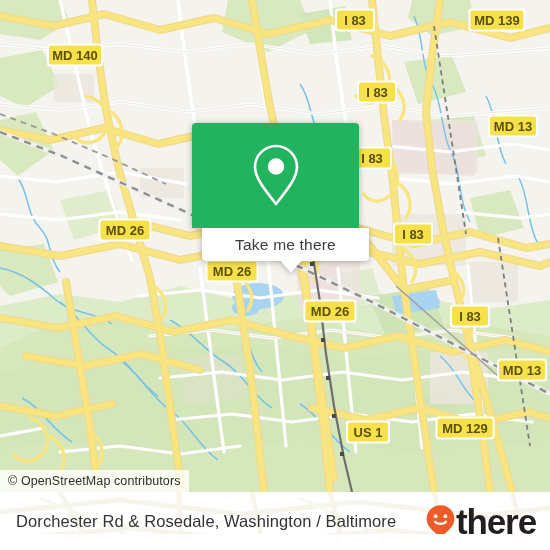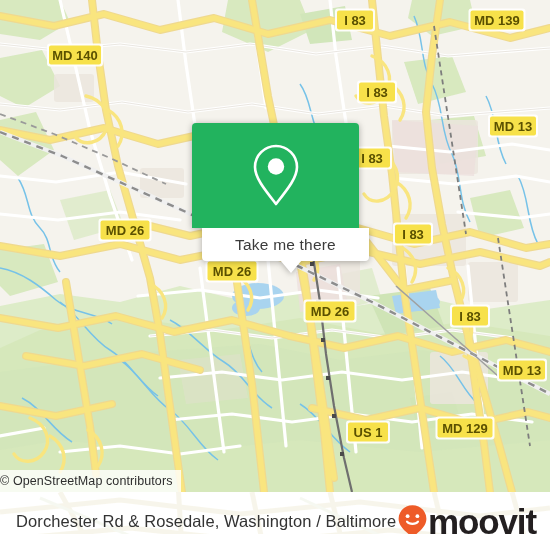--- a/index.html
+++ b/index.html
@@ -10,21 +10,21 @@
   }
   .app{position:relative;width:550px;height:550px;overflow:hidden;background:#fff;}
 
   
   .map{position:absolute;left:0;top:0;width:550px;height:492px;overflow:hidden;background:#f2efe9;}
   .map svg{display:block;width:550px;height:492px;}
 
   
   .attrib{
     position:absolute;left:0;bottom:0;height:22px;line-height:22px;
-    padding:0 8px 0 0;font-size:12.5px;color:#2e2e2e;
+    padding:0 8px 0 8px;font-size:12.5px;color:#2e2e2e;
     background:rgba(255,255,255,0.80);white-space:nowrap;letter-spacing:.1px;
   }
 
   
   .callout{
     position:absolute;left:192px;top:123px;width:167px;height:138px;
     border-radius:4px;overflow:visible;
     filter:drop-shadow(0 1px 3px rgba(0,0,0,.30));
   }
   .callout-top{
@@ -378,18 +378,18 @@
     <div class="footer-inner">
       <div class="footer-title">Dorchester Rd &amp; Rosedale, Washington / Baltimore</div>
       <div class="brand">
         <svg class="brand-mark" viewBox="0 0 31 34">
           <path d="M15.5 1.2 C7.8 1.2 1.6 7.3 1.6 14.8 C1.6 22.6 9.3 28.2 15.5 33.2
                    C21.7 28.2 29.4 22.6 29.4 14.8 C29.4 7.3 23.2 1.2 15.5 1.2 Z" fill="#ee5b28"></path>
           <circle cx="10.6" cy="12.2" r="1.9" fill="#ffffff"></circle>
           <circle cx="20.4" cy="12.2" r="1.9" fill="#ffffff"></circle>
           <path d="M10.0 17.6 C12.2 20.6 18.8 20.6 21.0 17.6" stroke="#ffffff" stroke-width="2.1" fill="none" stroke-linecap="round"></path>
         </svg>
-        <div class="brand-text">moovit</div>
+        <div class="brand-text">there</div>
       </div>
     </div>
   </div>
 
 </div>
 
 </body></html>

